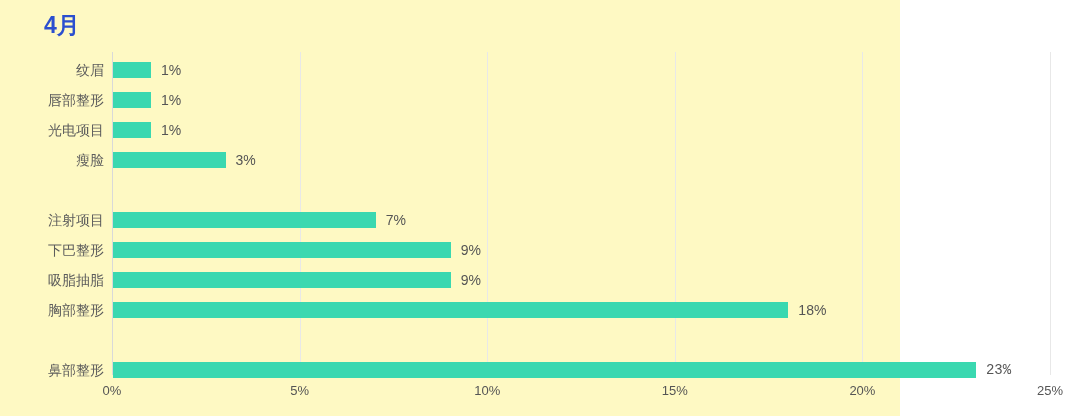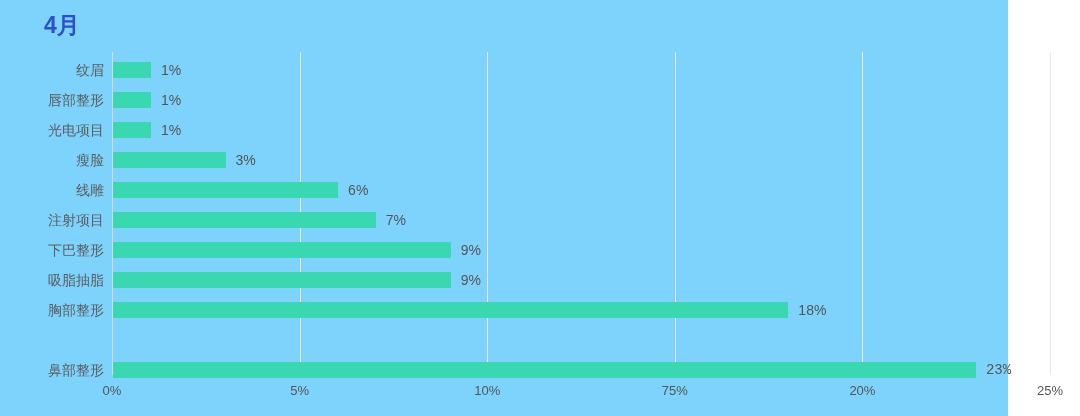--- a/index.html
+++ b/index.html
@@ -9,23 +9,23 @@
   body {
     width: 1080px;
     height: 416px;
     background: #ffffff;
     font-family: "Liberation Sans", "DejaVu Sans", sans-serif;
     overflow: hidden;
   }
 
   #chart-root {
     position: relative;
-    width: 1008px;
+    width: 900px;
     height: 416px;
-    background: #7dd3fc;
+    background: #fef9c3;
   }
 
   
   #chart-title {
     position: absolute;
     left: 44px;
     top: 10px;
     font-size: 23px;
     font-weight: bold;
     color: #2b4fcf;
@@ -152,25 +152,20 @@
       <div class="bar-row" style="top: 115px;">
         <div class="cat-label">光电项目</div>
         <div class="bar" style="width: 38px; background: rgb(58, 216, 176);"></div>
         <div class="value-label" style="left: 161px;">1%</div>
       </div>
       <div class="bar-row" style="top: 145px; padding-left: 32px;">
         <div class="cat-label">瘦脸</div>
         <div class="bar" style="width: 112.56px; background: rgb(58, 216, 176);"></div>
         <div class="value-label" style="left: 235.56px;">3%</div>
       </div>
-      <div class="bar-row" style="top: 175px;">
-        <div class="cat-label">线雕</div>
-        <div class="bar" style="width: 225.12px; background: rgb(58, 216, 176);"></div>
-        <div class="value-label" style="left: 348.12px;">6%</div>
-      </div>
       <div class="bar-row" style="top: 205px;">
         <div class="cat-label">注射项目</div>
         <div class="bar" style="width: 262.64px; background: rgb(58, 216, 176);"></div>
         <div class="value-label" style="left: 385.64px;">7%</div>
       </div>
       <div class="bar-row" style="top: 235px; padding-left: 32px;">
         <div class="cat-label">下巴整形</div>
         <div class="bar" style="width: 337.68px; background: rgb(58, 216, 176);"></div>
         <div class="value-label" style="left: 460.68px;">9%</div>
       </div>
@@ -188,18 +183,18 @@
         <div class="cat-label">鼻部整形</div>
         <div class="bar" style="width: 862.96px; background: rgb(58, 216, 176);"></div>
         <div class="value-label" style="left: 985.96px; font-family: Liberation Mono, monospace;">23%</div>
       </div>
     </div>
 
   <div id="x-axis">
       <div class="x-tick" style="left: 112px;">0%</div>
       <div class="x-tick" style="left: 299.6px;">5%</div>
       <div class="x-tick" style="left: 487.2px;">10%</div>
-      <div class="x-tick" style="left: 674.8px;">75%</div>
+      <div class="x-tick" style="left: 674.8px;">15%</div>
       <div class="x-tick" style="left: 862.4px;">20%</div>
       <div class="x-tick" style="left: 1050px;">25%</div>
     </div>
 
 </div>
 
 </body></html>

